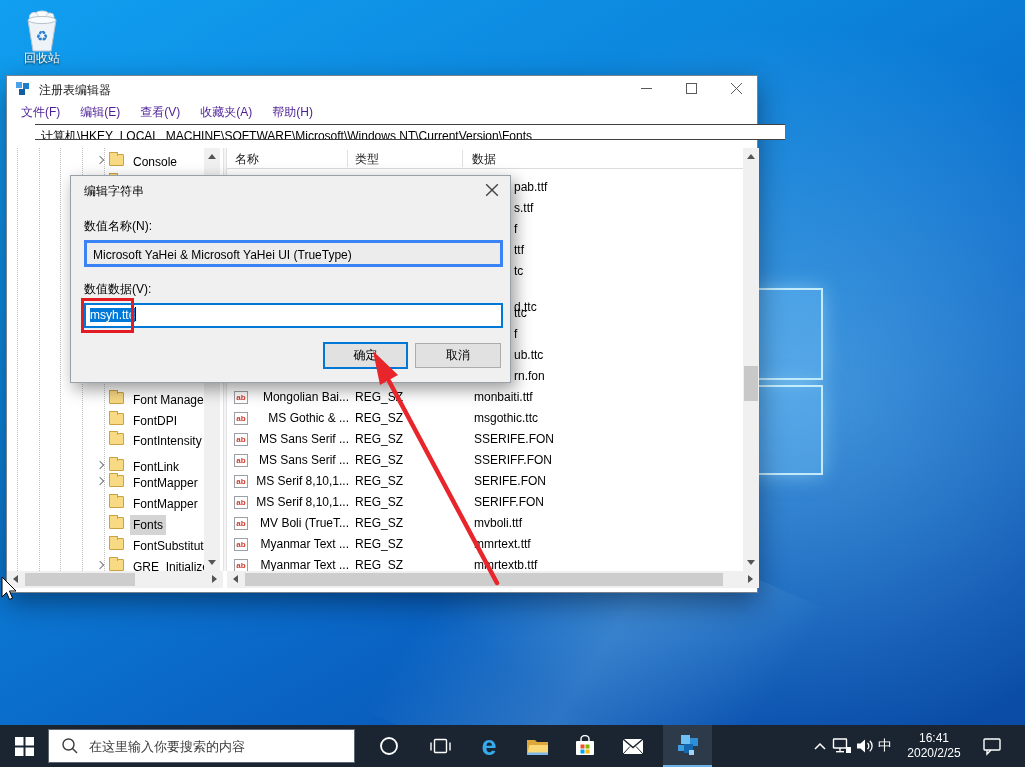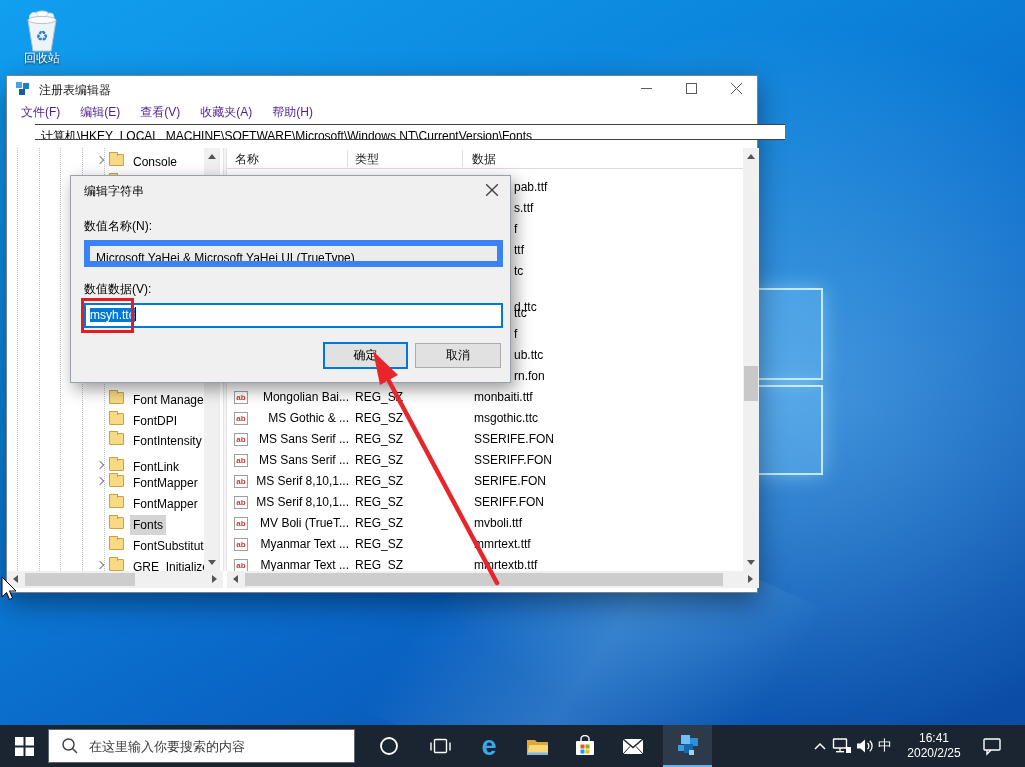--- a/index.html
+++ b/index.html
@@ -89,21 +89,21 @@
   #list-hscroll { left:220px; width:532px; }
   .hthumb { position:absolute; top:2px; height:13px; background:#cdcdcd; }
 
   
   #dialog { position:absolute; left:70px; top:175px; width:441px; height:208px; background:#f0f0f0;
     border:1px solid #99a0a7; box-shadow:4px 6px 16px rgba(0,0,0,.4); }
   #dlg-title { position:absolute; left:13px; top:7px; }
   #dlg-close { position:absolute; right:11px; top:7px; width:14px; height:14px; }
   .dlg-label { position:absolute; left:13px; }
   #name-field { position:absolute; left:13px; top:64px; width:419px; height:27px; background:#ececec;
-    border:6px solid #3b82f6; line-height:25px; padding-left:6px; white-space:nowrap; overflow:hidden; }
+    border:3px solid #3b82f6; line-height:25px; padding-left:6px; white-space:nowrap; overflow:hidden; }
   #data-field { position:absolute; left:13px; top:127px; width:419px; height:25px; background:#fff;
     border:2px solid #0078d7; line-height:21px; padding-left:4px; }
   #data-sel { background:#0078d7; color:#fff; }
   #caret { display:inline-block; width:1px; height:14px; background:#000; vertical-align:-2px; }
   #red-box { position:absolute; left:10px; top:122px; width:53px; height:35px;
     border:3px solid #e31b23; z-index:5; }
   .dlg-btn { position:absolute; background:#e1e1e1; text-align:center; }
   #btn-ok { left:252px; top:166px; width:85px; height:27px; border:2px solid #0078d7; line-height:23px; }
   #btn-cancel { left:344px; top:167px; width:86px; height:25px; border:1px solid #acacac; line-height:23px; }
 

